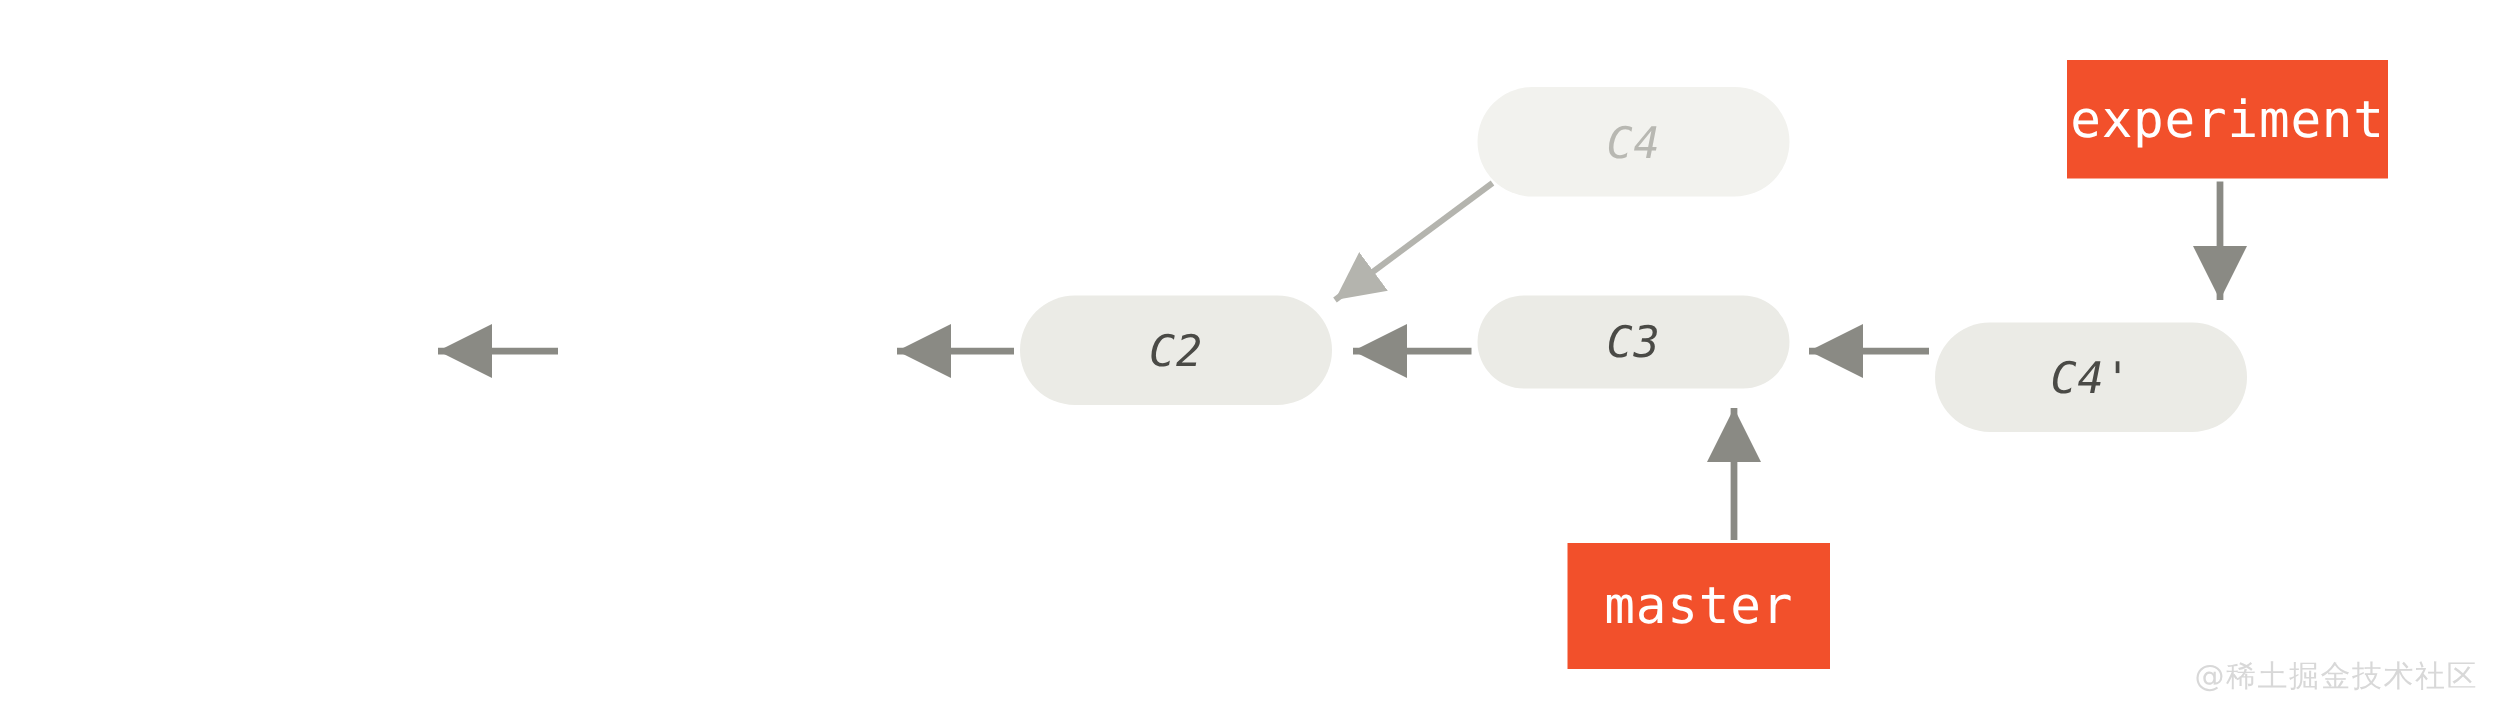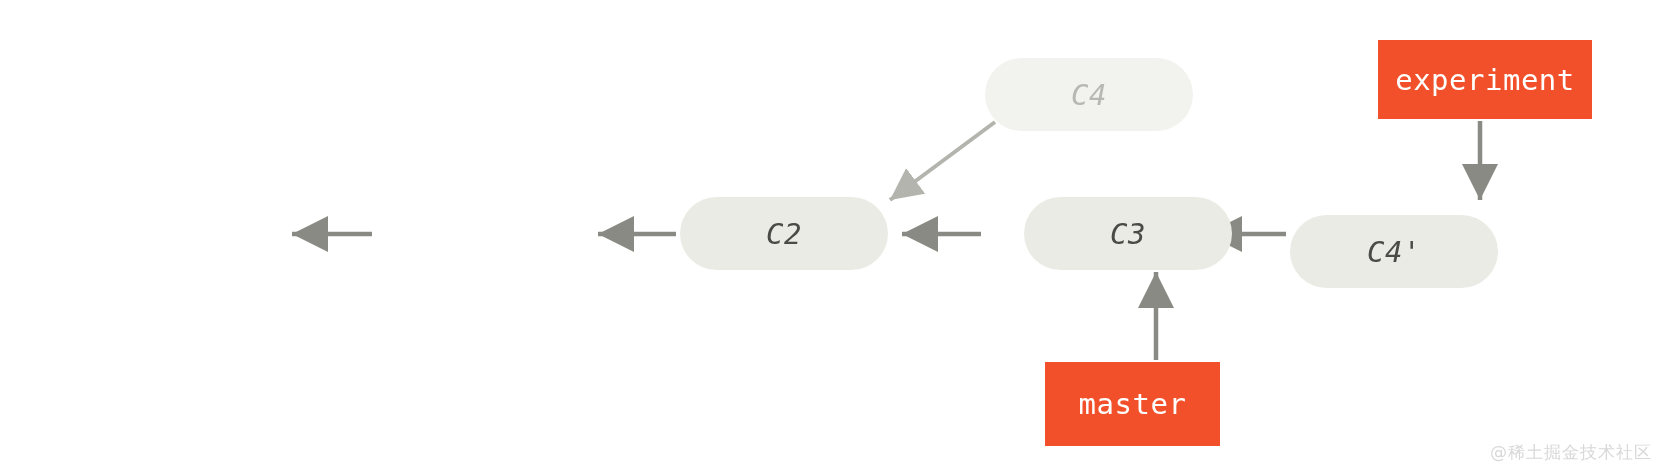--- a/index.html
+++ b/index.html
@@ -43,31 +43,31 @@
     color: #b8b8b2;
   }
   .branch-label {
     position: absolute;
     display: flex;
     align-items: center;
     justify-content: center;
     background: #f2502b;
     color: #ffffff;
     font-family: "DejaVu Sans Mono", "Liberation Mono", monospace;
-    font-size: 29px;
+    font-size: 34px;
     letter-spacing: 0.5px;
     box-sizing: border-box;
   }
   .watermark {
     position: absolute;
     right: 14px;
     bottom: 8px;
     color: #d8d8d8;
     font-family: "DejaVu Sans", "Liberation Sans", sans-serif;
-    font-size: 17px;
+    font-size: 20px;
     letter-spacing: 1px;
     user-select: none;
   }
 </style>
 </head>
 <body>
 
 <div id="canvas">
 
   <svg id="svg-layer" viewBox="0 0 1666 472" xmlns="http://www.w3.org/2000/svg">
@@ -108,21 +108,21 @@
       <line x1="1156" y1="360" x2="1156" y2="272" stroke="#8a8a84" stroke-width="4.5" marker-end="url(#ah)"></line>
     </g>
   </svg>
 
 
 
   <div class="commit-node" style="left:680px; top:197px; width:208px; height:73px;">
     <span>C2</span>
   </div>
 
-  <div class="commit-node" style="left:1024px; top:197px; width:208px; height:73px;">
+  <div class="commit-node" style="left:985px; top:197px; width:208px; height:62px;">
     <span>C3</span>
   </div>
 
   <div class="commit-node" style="left:1290px; top:197px; width:208px; height:73px;margin-top:18px;">
     <span>C4'</span>
   </div>
 
   <div class="commit-node faded" style="left:985px; top:58px; width:208px; height:73px;">
     <span>C4</span>
   </div>

